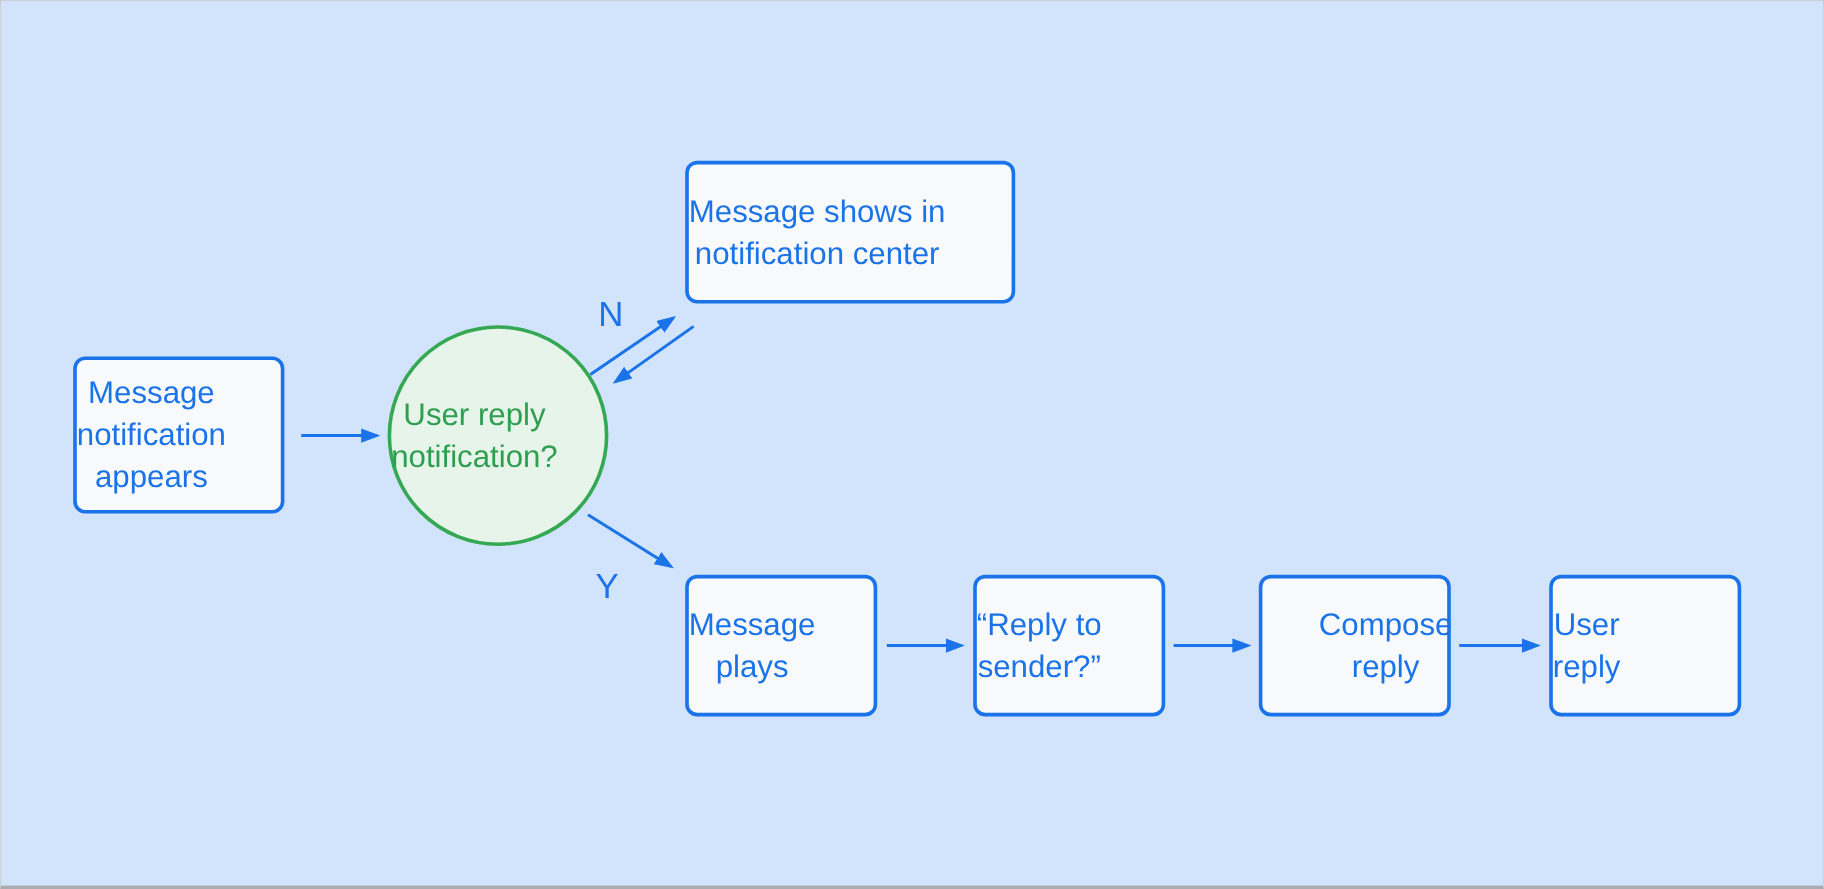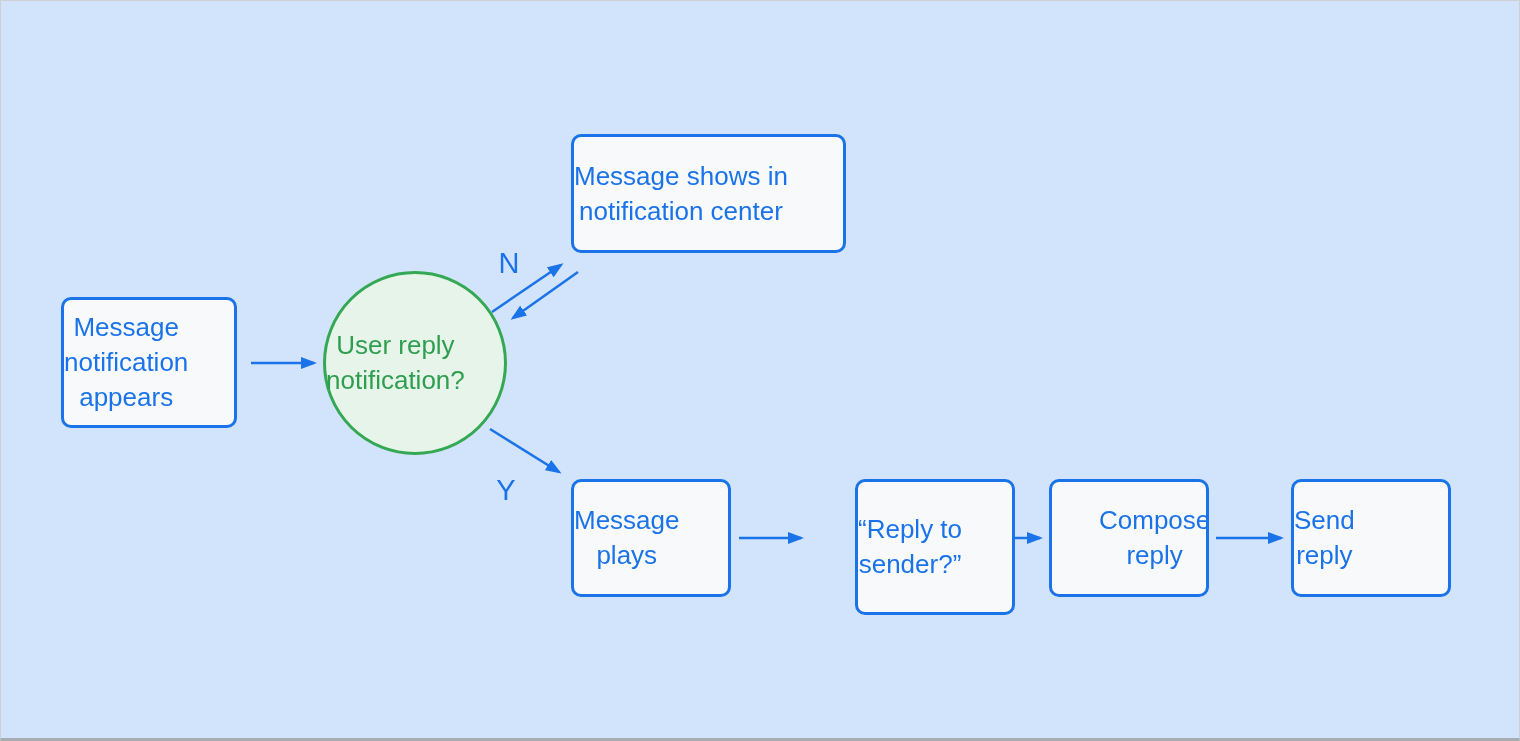--- a/index.html
+++ b/index.html
@@ -34,21 +34,21 @@
     align-items: center;
     text-align: center;
     font-size: 26px;
     line-height: 35px;
   }
   .node-label { white-space: pre-line; }
 
   .node-start                { left: 60px;   top: 296px; width: 176px; height: 131px; }
   .node-notification-center  { left: 570px;  top: 133px; width: 275px; height: 119px; }
   .node-message-plays        { left: 570px;  top: 478px; width: 160px; height: 118px; }
-  .node-reply-to-sender      { left: 854px;  top: 478px; width: 160px; height: 136px; }
+  .node-reply-to-sender      { left: 810px;  top: 478px; width: 160px; height: 118px; }
   .node-compose-reply        { left: 1048px; top: 478px; width: 160px; height: 118px; padding-left: 47px; }
   .node-send-reply           { left: 1290px; top: 478px; width: 160px; height: 118px; }
 
   .node-decision {
     left: 322px; top: 270px;
     width: 184px; height: 184px;
     border-radius: 50%;
     background: #e6f4ea;
     border-color: #34a853;
     color: #2e9e4f;
@@ -110,20 +110,20 @@
     <span class="node-label">“Reply to
 sender?”</span>
   </div>
 
   <div class="node node-compose-reply">
     <span class="node-label">Compose
 reply</span>
   </div>
 
   <div class="node node-send-reply">
-    <span class="node-label">Send
+    <span class="node-label">User
 reply</span>
   </div>
 
   <span class="edge-label edge-label-n">N</span>
   <span class="edge-label edge-label-y">Y</span>
 
 </div>
 
 </body></html>

